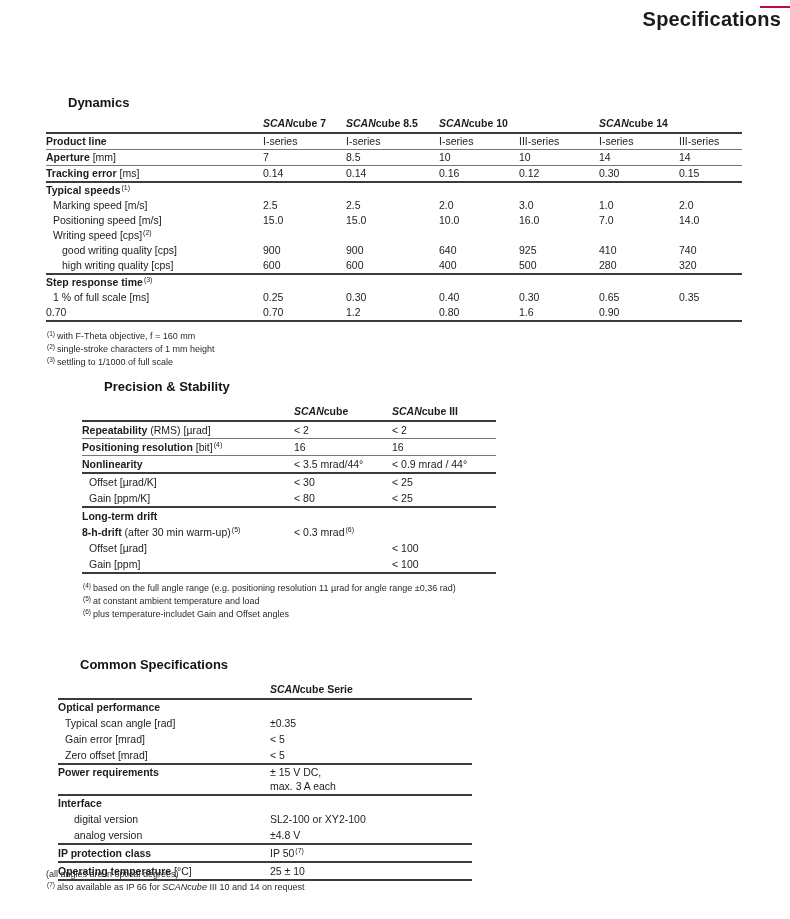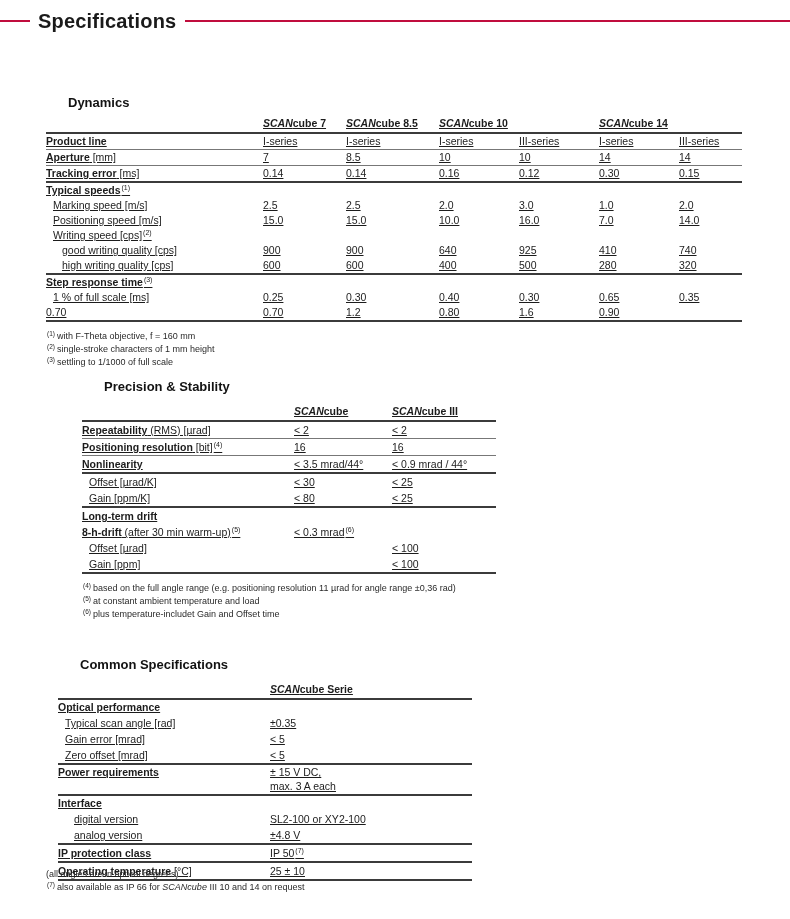--- a/index.html
+++ b/index.html
@@ -2,35 +2,35 @@
 <html><head>
 <meta charset="utf-8">
 <style>
   html,body{margin:0;padding:0;}
   body{
     width:790px;height:919px;position:relative;background:#ffffff;
     font-family:"Liberation Sans", sans-serif;color:#1c1c1c;
     -webkit-font-smoothing:antialiased;overflow:hidden;
   }
   
-  .page-header{position:absolute;top:6px;left:0;right:0;height:30px;display:flex;align-items:center;}
+  .page-header{position:absolute;top:6px;left:0;right:0;height:30px;display:flex;align-items:flex-end;flex-direction:column;}
   .accent-dash{width:30px;height:2px;background:#C00D3D;flex:0 0 auto;}
   .accent-line{flex:1 1 auto;height:2px;background:#C00D3D;}
   .page-title{margin:0 9px 0 8px;font-size:20px;font-weight:700;color:#1a1a1a;letter-spacing:0.2px;white-space:nowrap;}
   
   .section{position:absolute;left:46px;}
   #sec-dynamics{top:95px;width:696px;}
   #sec-precision{top:379px;width:414px;margin-left:36px;}
   #sec-common{top:657px;width:414px;margin-left:12px;}
   .sec-heading{margin:0;font-size:13px;font-weight:700;color:#121212;padding-left:22px;}
   #sec-dynamics .sec-heading{margin-bottom:5px;}
   #sec-precision .sec-heading{margin-bottom:8px;}
   #sec-common .sec-heading{margin-bottom:9px;}
   
-  .trow{display:grid;font-size:10.5px;text-decoration:underline;}
+  .trow{display:grid;font-size:10.5px;}
   .cell{white-space:nowrap;overflow:visible;}
   .b1{border-bottom:1px solid #777777;}
   .b2{border-bottom:2px solid #3b3b3b;}
   .lb{font-weight:700;}
   sup{font-size:7px;line-height:0;vertical-align:4px;margin-left:1px;}
   .bi{font-style:italic;font-weight:700;}
   .bb{font-weight:700;}
   .ind1{padding-left:7px;}
   .ind2{padding-left:16px;}
   
@@ -237,21 +237,21 @@
     </div>
     <div class="trow prow b2">
       <div class="cell ind1"><span class="lb"></span><span>Gain [ppm]</span><sup></sup></div>
       <div class="cell"></div>
       <div class="cell">&lt; 100</div>
     </div>
   </div>
   <div class="footnotes">
     <div class="fn"><sup>(4)</sup><span>based on the full angle range (e.g. positioning resolution 11 µrad for angle range ±0,36 rad)</span></div>
     <div class="fn"><sup>(5)</sup><span>at constant ambient temperature and load</span></div>
-    <div class="fn"><sup>(6)</sup><span>plus temperature-includet Gain and Offset time</span></div>
+    <div class="fn"><sup>(6)</sup><span>plus temperature-includet Gain and Offset angles</span></div>
   </div>
 </div>
 
 <div class="section" id="sec-common">
   <h2 class="sec-heading">Common Specifications</h2>
   <div>
     <div class="trow crow chead b2">
       <div class="cell"></div>
       <div class="cell"><span class="bi">SCAN</span><span class="bb">cube Serie</span></div>
     </div>

